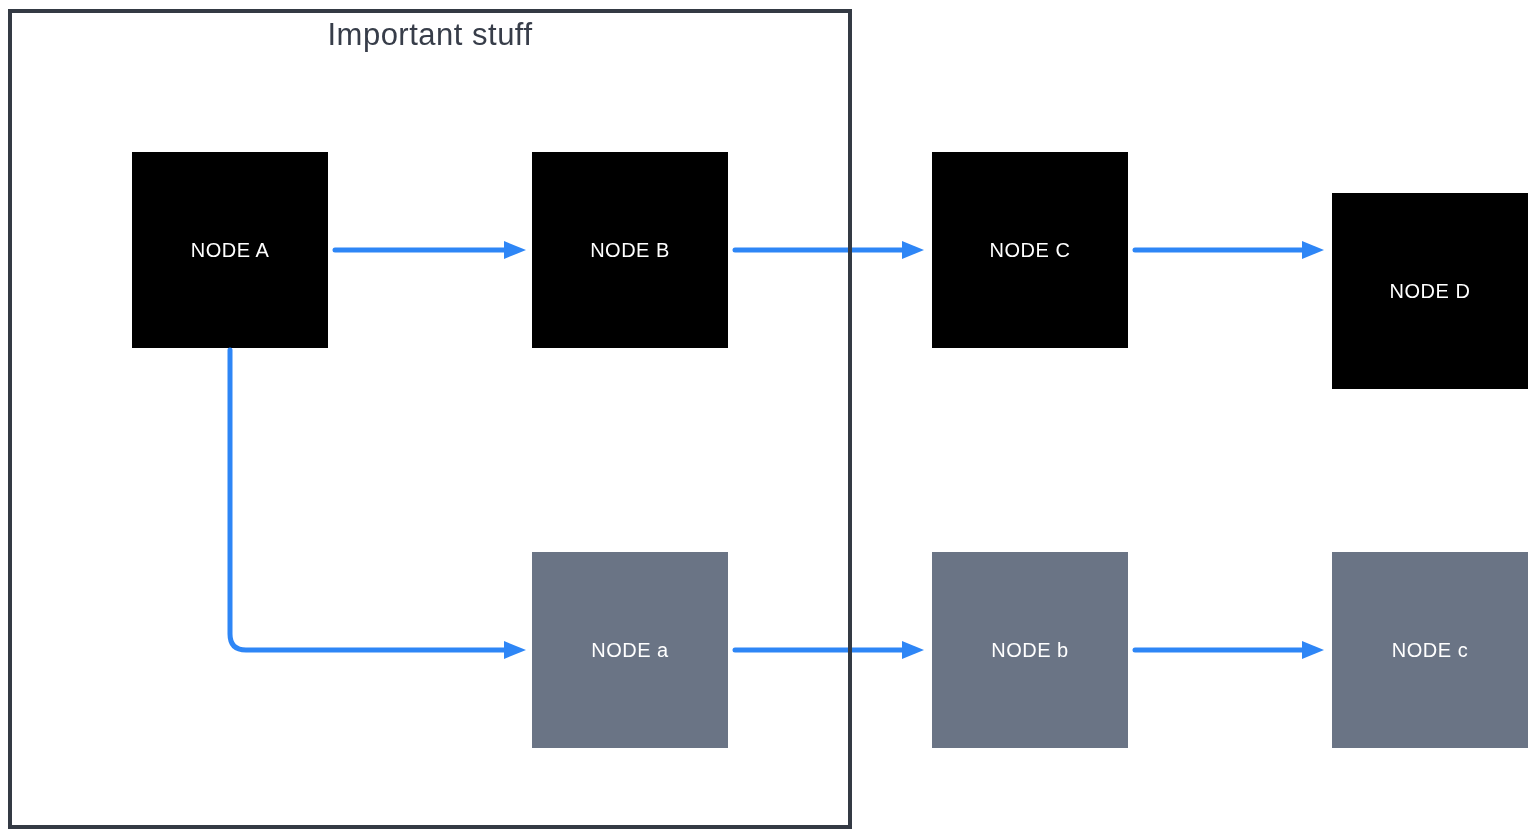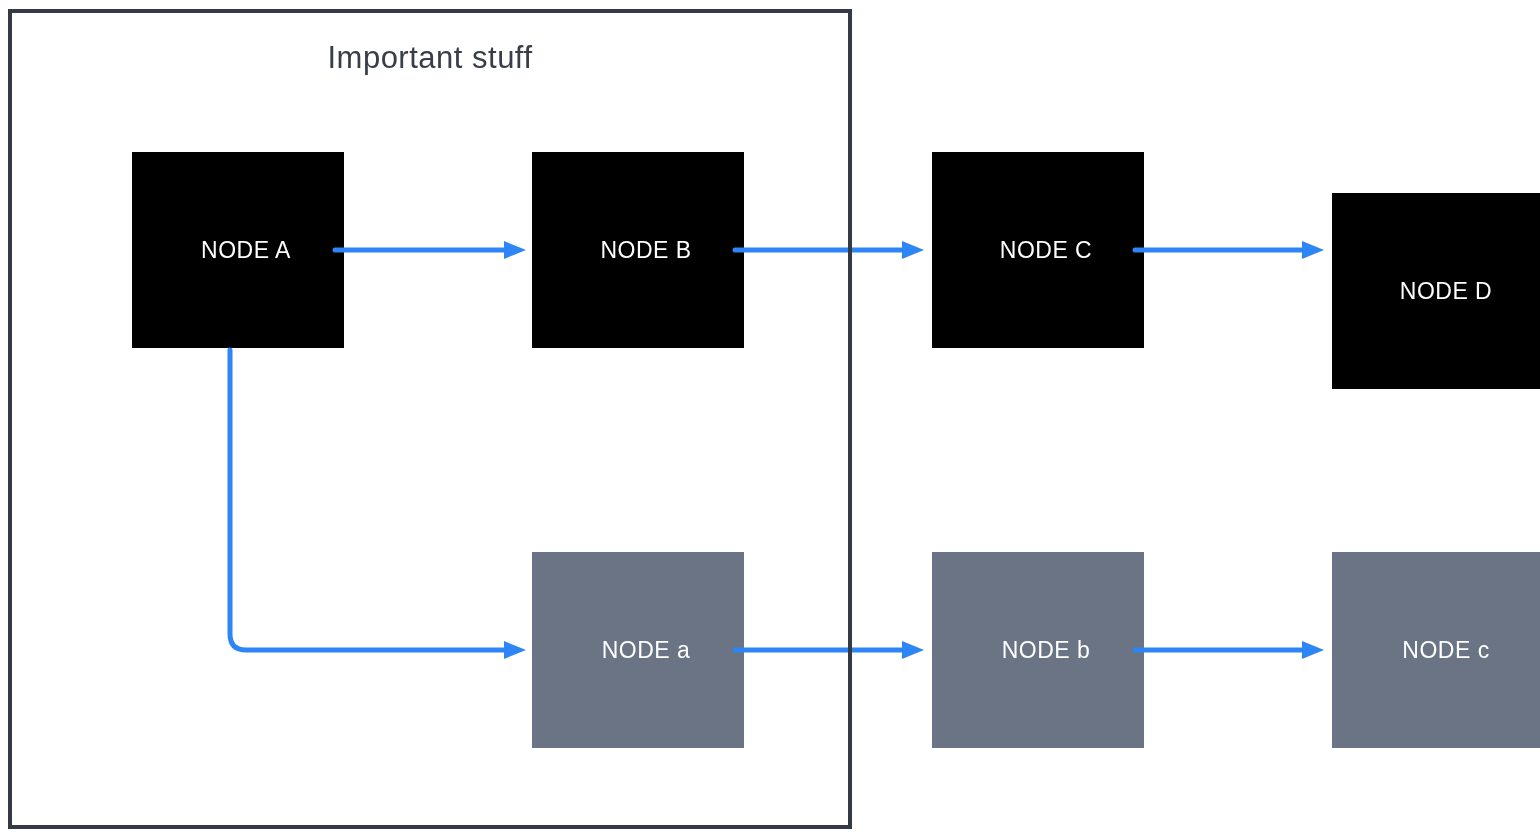--- a/index.html
+++ b/index.html
@@ -22,39 +22,38 @@
     position: absolute;
     left: 8px; top: 9px;
     width: 836px; height: 812px;
     border: 4px solid #343a44;
     background: transparent;
     z-index: 4;
     pointer-events: none;
   }
   .container-title {
     position: absolute;
-    left: 0; top: 27px;
+    left: 0; top: 4px;
     width: 100%;
     text-align: center;
     font-size: 31px;
     font-weight: 500;
     letter-spacing: 0.5px;
     color: #373d49;
   }
   .node {
     position: absolute;
     width: 196px; height: 196px;
     display: flex;
     align-items: center;
     justify-content: center;
     z-index: 2;
     color: #ffffff;
-    font-size: 23px;
+    font-size: 20px;
     letter-spacing: 0.5px;
-    padding-left: 16px;
   }
   .node.primary { background: #000000; }
   .node.secondary { background: #6a7485; }
   .node-A { left: 132px; top: 152px; }
   .node-B { left: 532px; top: 152px; }
   .node-C { left: 932px; top: 152px; }
   .node-D { left: 1332px; top: 152px; margin-top: 41px; }
   .node-a { left: 532px; top: 552px; }
   .node-b { left: 932px; top: 552px; }
   .node-c { left: 1332px; top: 552px; }

